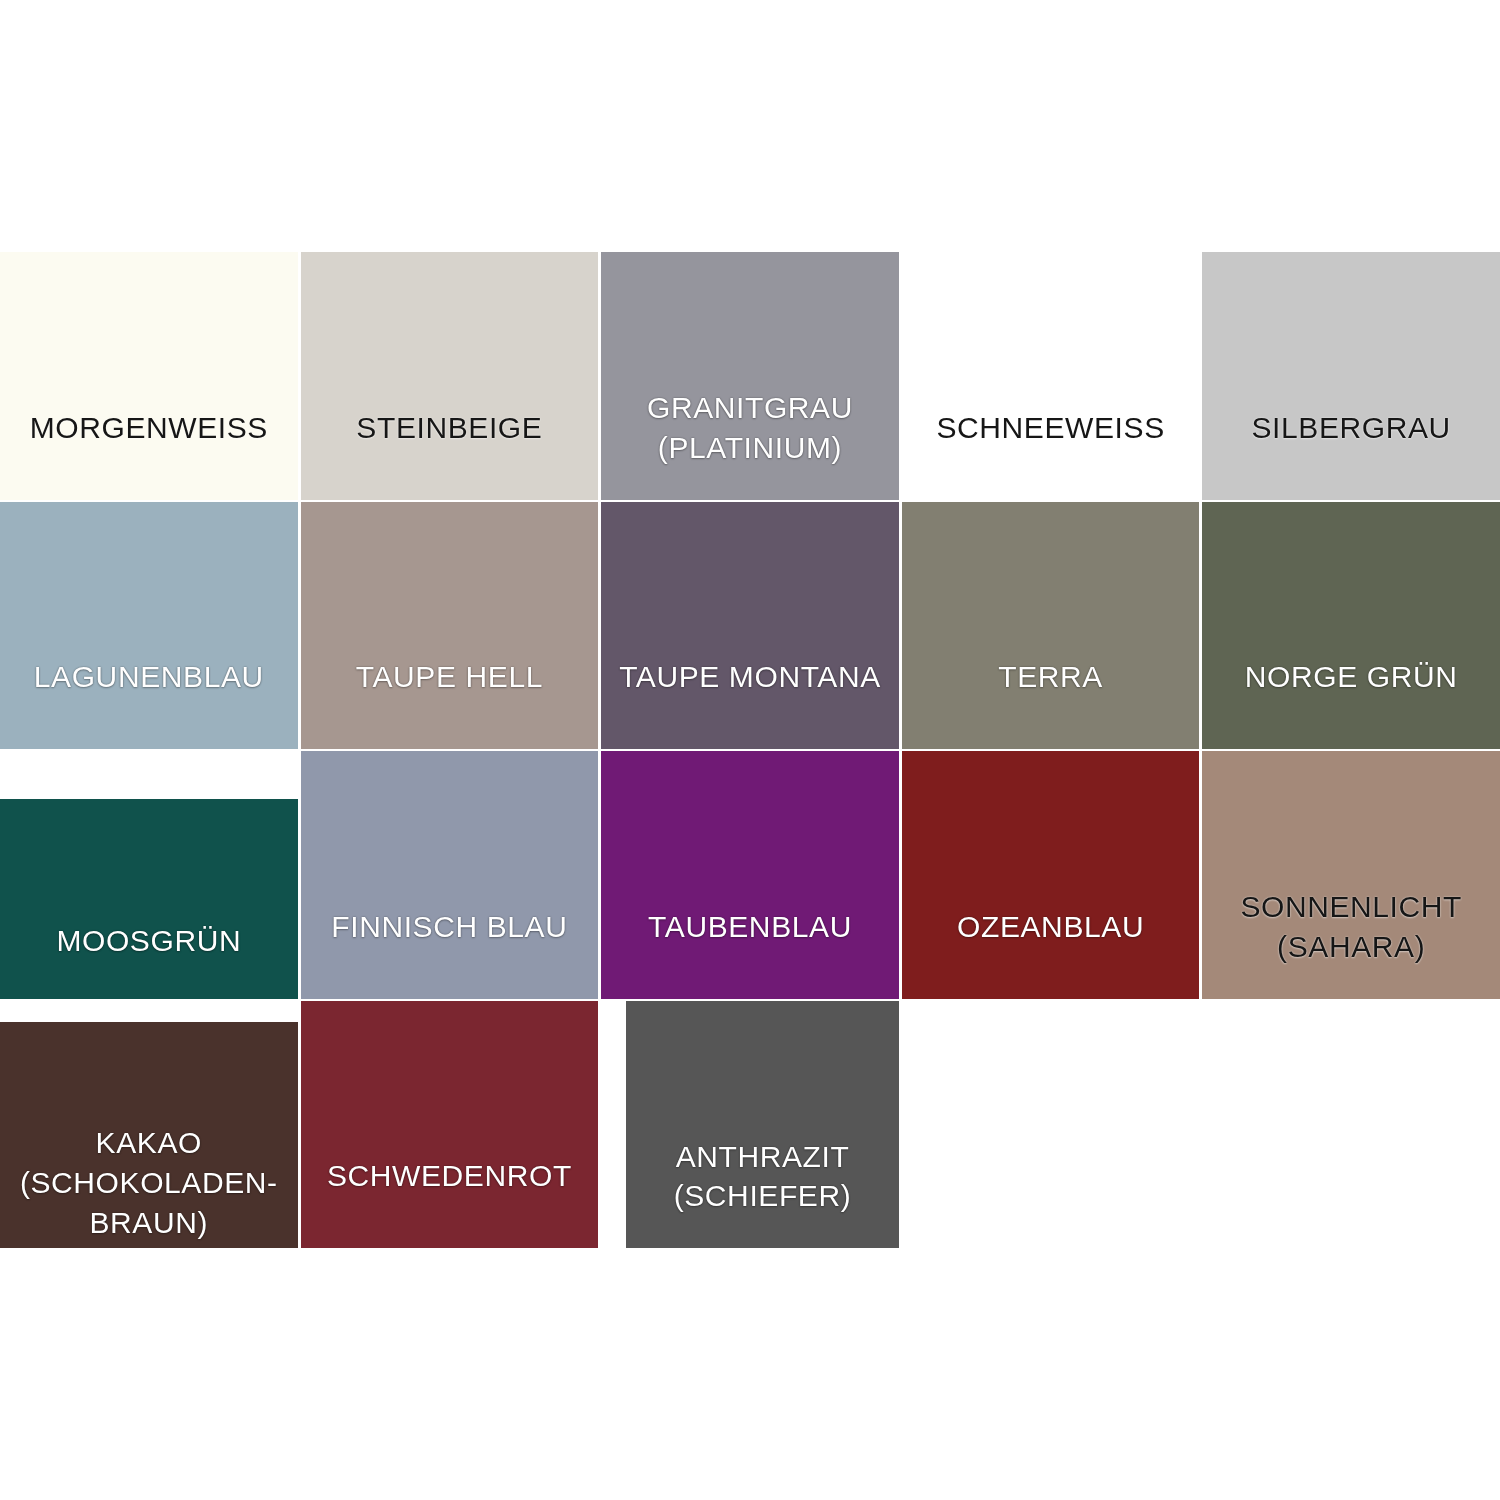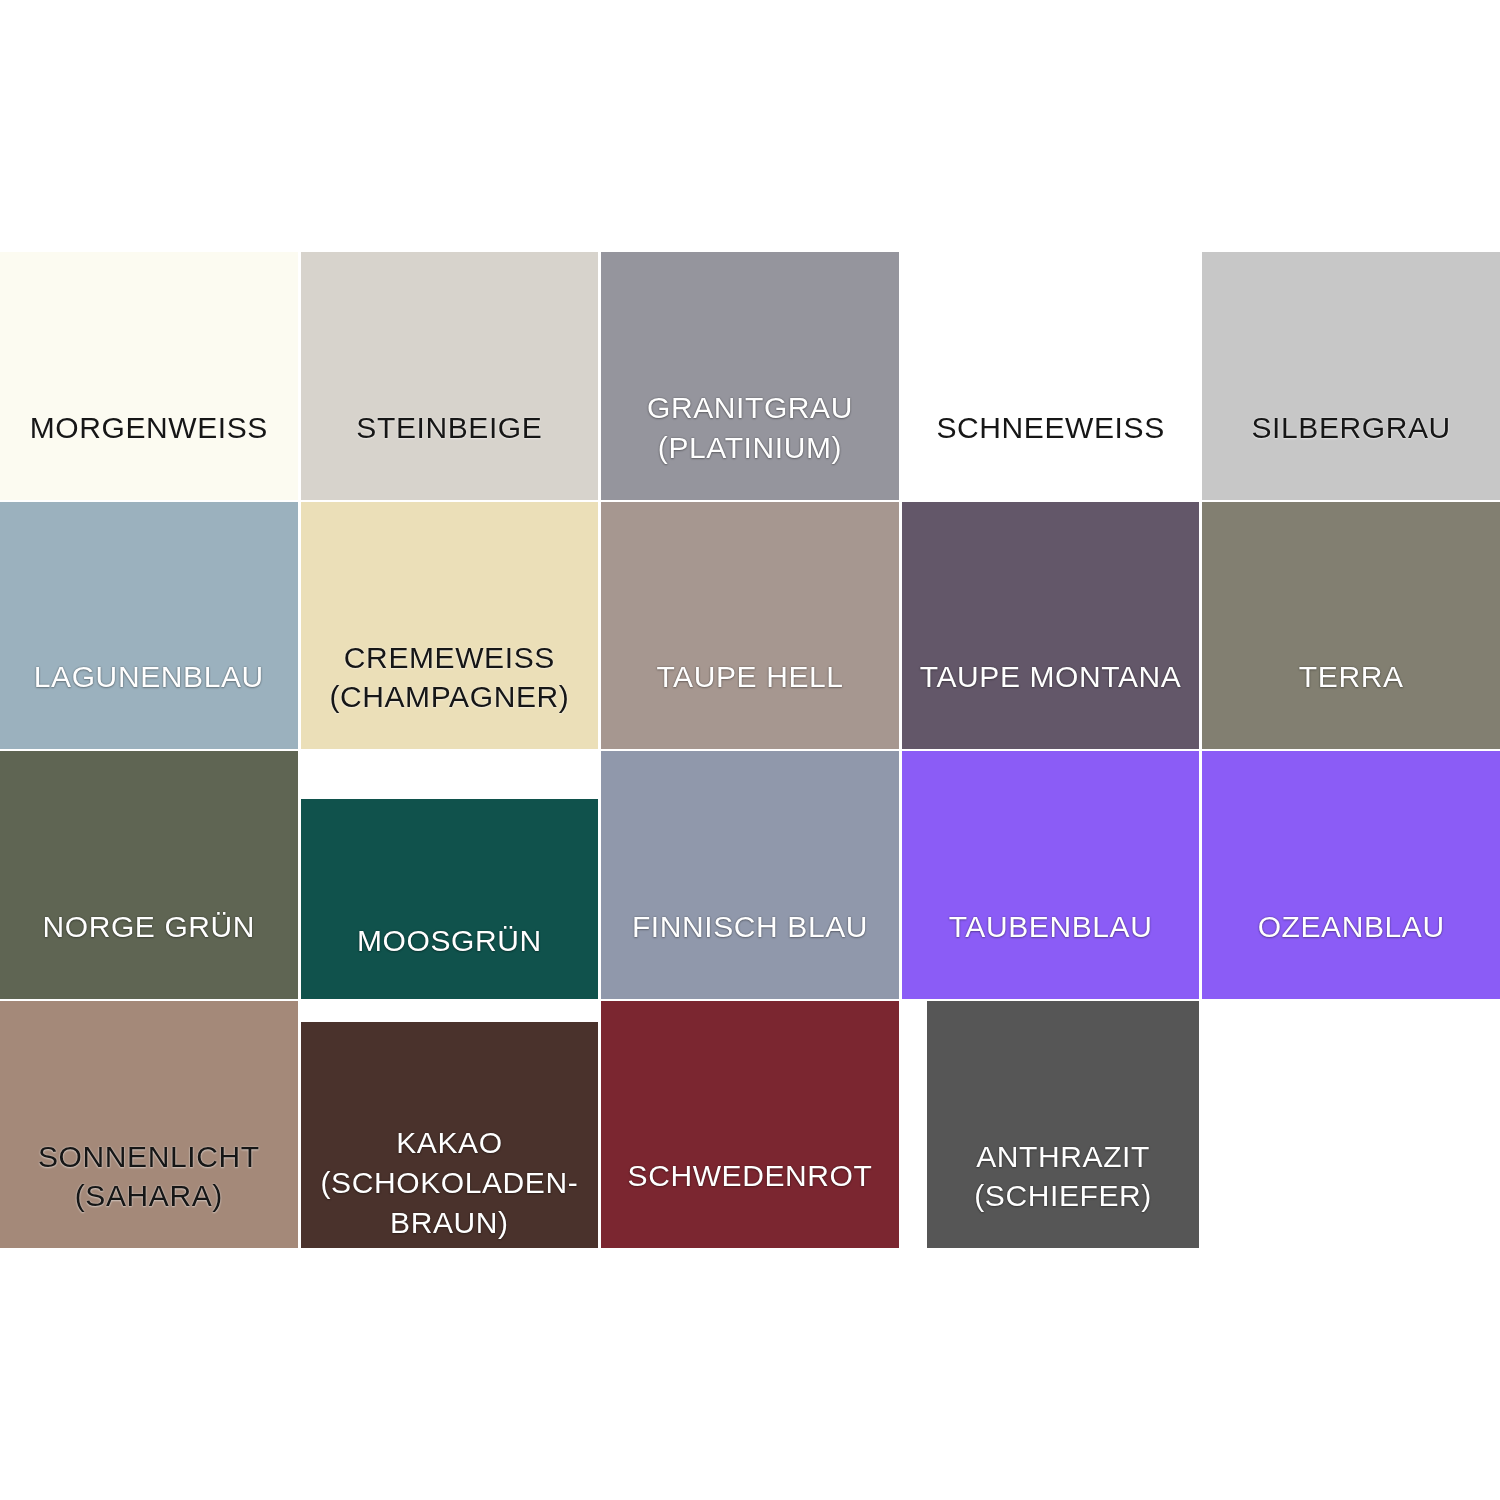--- a/index.html
+++ b/index.html
@@ -106,46 +106,42 @@
       </div>
       <div class="swatch" style="background: rgb(255, 255, 255);">
         <div class="swatch-label text-dark">SCHNEEWEISS</div>
       </div>
       <div class="swatch" style="background: rgb(199, 199, 199);">
         <div class="swatch-label text-dark">SILBERGRAU</div>
       </div>
       <div class="swatch" style="background: rgb(155, 177, 190);">
         <div class="swatch-label text-light">LAGUNENBLAU</div>
       </div>
-      <div class="swatch" style="background: rgb(235, 223, 184);">
-        <div class="swatch-label text-dark">CREMEWEISS
-(CHAMPAGNER)</div>
-      </div>
       <div class="swatch" style="background: rgb(166, 151, 144);">
         <div class="swatch-label text-light">TAUPE HELL</div>
       </div>
       <div class="swatch" style="background: rgb(99, 87, 105);">
         <div class="swatch-label text-light">TAUPE MONTANA</div>
       </div>
       <div class="swatch" style="background: rgb(130, 127, 113); padding-left: 13px;">
         <div class="swatch-label text-light">TERRA</div>
       </div>
       <div class="swatch" style="background: rgb(95, 101, 83);">
         <div class="swatch-label text-light">NORGE GRÜN</div>
       </div>
       <div class="swatch" style="background: rgb(16, 82, 76); margin-top: 48px;">
         <div class="swatch-label text-light">MOOSGRÜN</div>
       </div>
       <div class="swatch" style="background: rgb(144, 152, 171);">
         <div class="swatch-label text-light">FINNISCH BLAU</div>
       </div>
-      <div class="swatch" style="background: #8b5cf6;">
+      <div class="swatch" style="background: #701a75;">
         <div class="swatch-label text-light">TAUBENBLAU</div>
       </div>
-      <div class="swatch" style="background: #8b5cf6;">
+      <div class="swatch" style="background: #7f1d1d;">
         <div class="swatch-label text-light">OZEANBLAU</div>
       </div>
       <div class="swatch" style="background: rgb(164, 137, 121);">
         <div class="swatch-label text-dark">SONNENLICHT
 (SAHARA)</div>
       </div>
       <div class="swatch" style="background: rgb(74, 50, 44); margin-top: 21px;">
         <div class="swatch-label text-light">KAKAO
 (SCHOKOLADEN-
 BRAUN)</div>

